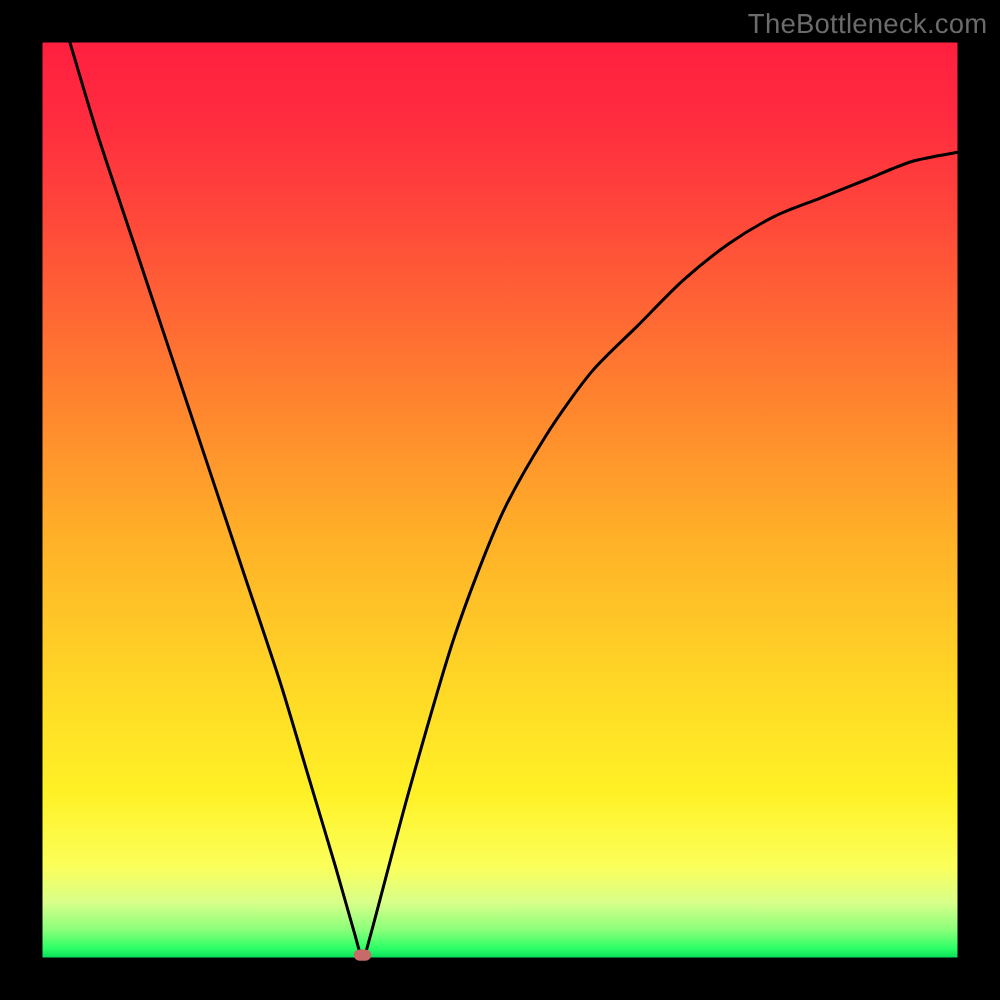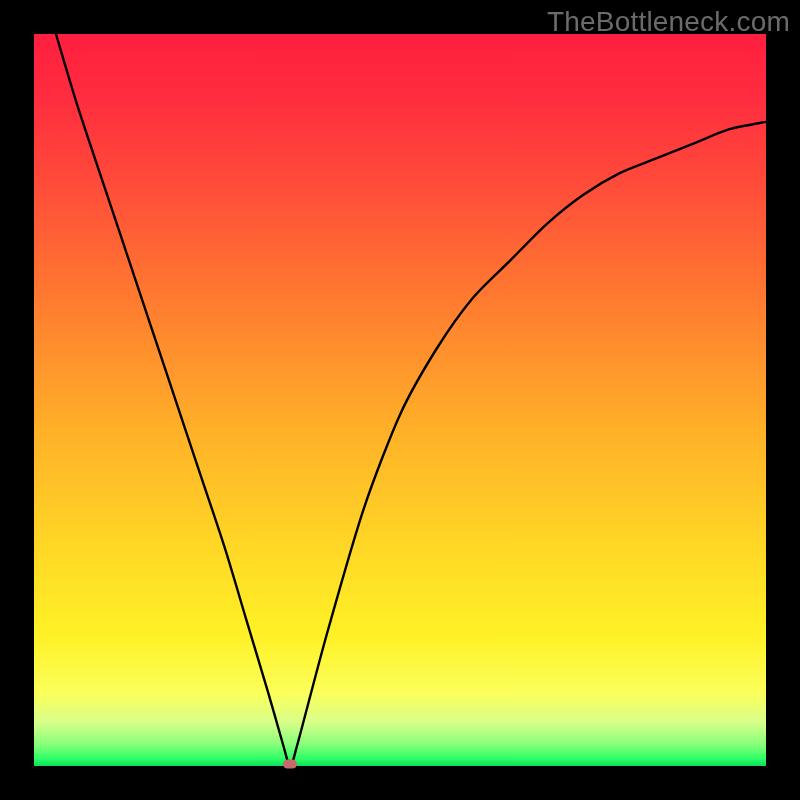--- a/index.html
+++ b/index.html
@@ -39,21 +39,21 @@
       #8aff7a 97%,
       #2cff66 99%,
       #0adf5a 100%
     );
   }
   .attribution {
     position: absolute;
     top: 6px;
     right: 10px;
     color: #6b6b6b;
-    font-size: 28px;
+    font-size: 22px;
     font-weight: 500;
     letter-spacing: 0.2px;
     user-select: none;
   }
   svg.curve {
     position: absolute;
     left: 0;
     top: 0;
     width: 732px;
     height: 732px;

